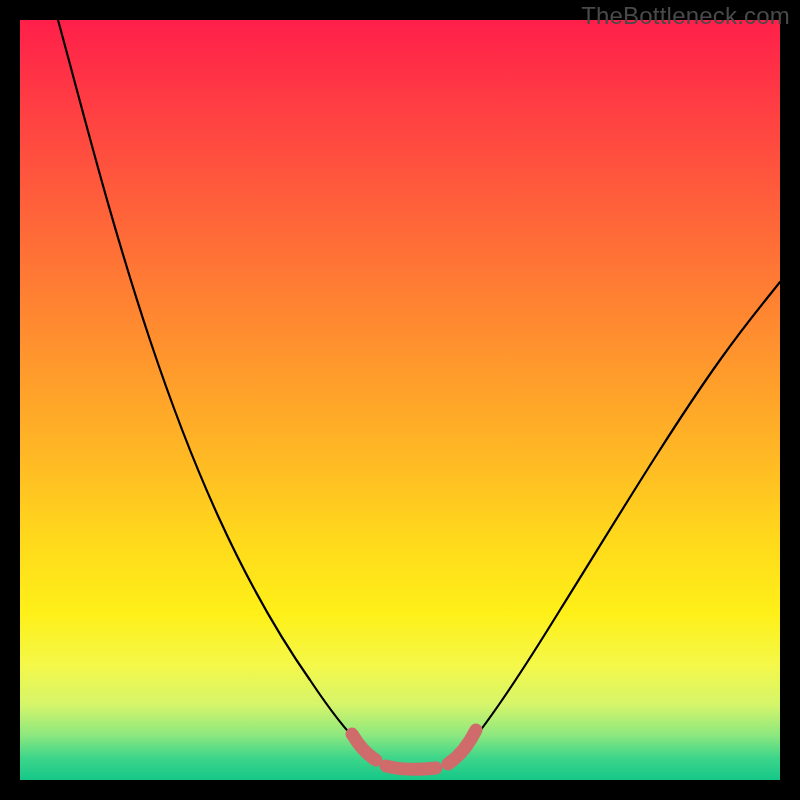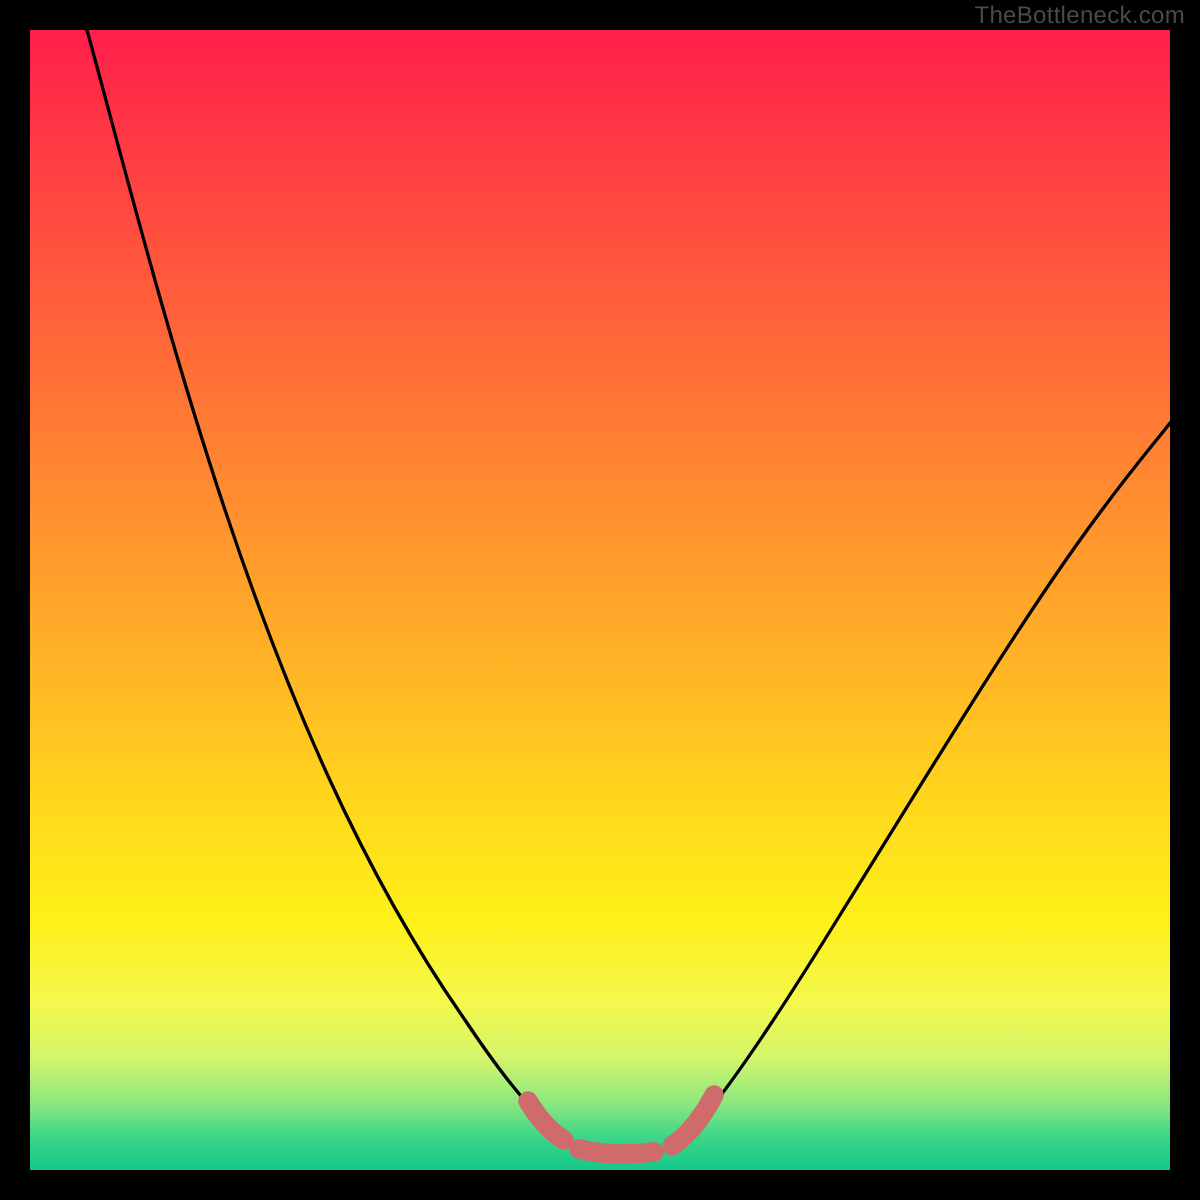--- a/index.html
+++ b/index.html
@@ -40,21 +40,21 @@
       #8fe87e 94%,
       #3fd68a 97%,
       #15c788 100%
     );
   }
   .watermark {
     position: absolute;
     top: 2px;
     right: 10px;
     color: #4a4a4a;
-    font-size: 16px;
+    font-size: 24px;
     font-weight: 500;
     letter-spacing: 0.2px;
   }
   svg.curves {
     position: absolute;
     left: 0;
     top: 0;
     width: 760px;
     height: 760px;
   }

